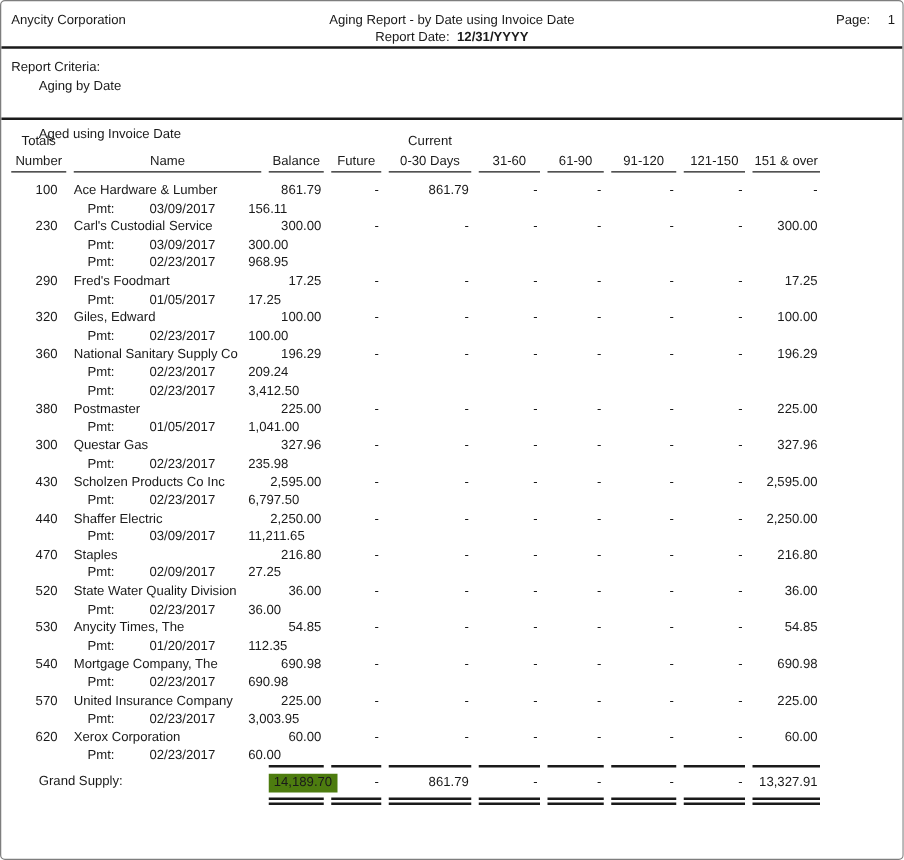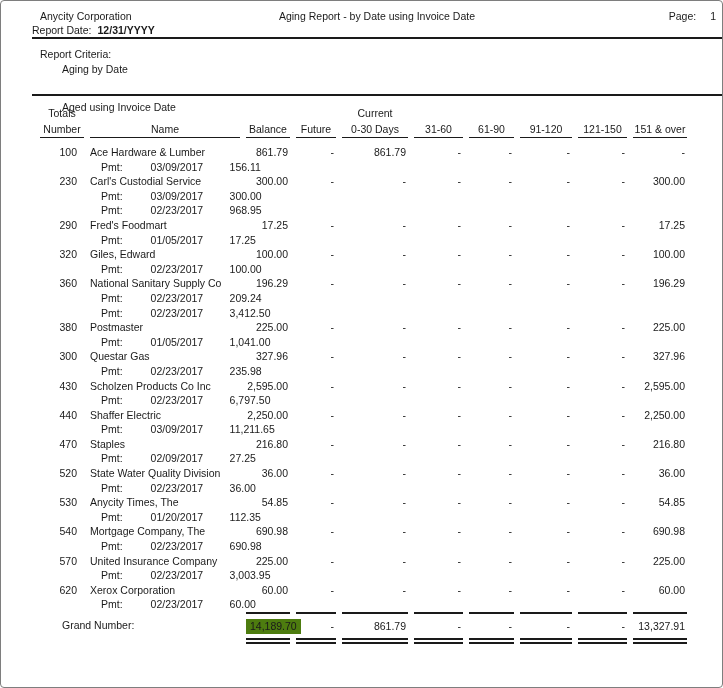--- a/index.html
+++ b/index.html
@@ -7,30 +7,29 @@
     position:relative;
     width:723px;height:688px;
     box-sizing:border-box;
     background:#fff;
     border:1px solid #7e7e7e;
     border-radius:4px;
     overflow:hidden;
     font-family:"Liberation Sans", sans-serif;
     font-size:10.5px;
     color:#1a1a1a;
-    padding-left:31px;
   }
   
   .page-header{position:relative;height:103px;}
   .abs{position:absolute;white-space:nowrap;}
   .company{left:8px;top:9px;}
   .title{left:0;right:0;top:9px;text-align:center;}
   .page-no{right:6px;top:9px;}
   .page-no .num{display:inline-block;margin-left:14px;}
-  .report-date{left:0;right:0;top:23px;}
+  .report-date{left:0;right:0;top:23px;text-align:center;}
   .report-date .val{font-weight:bold;margin-left:6px;}
   .rule{position:absolute;left:0;right:0;height:2px;background:#1a1a1a;}
   .rule1{top:36px;}
   .rule2{top:93px;}
   .criteria-heading{left:8px;top:47px;}
   .criteria-item1{left:30px;top:62px;}
   .criteria-item2{left:30px;top:76px;margin-top:24px;}
   
   table.report{
     border-collapse:separate;
@@ -605,21 +604,21 @@
           <td class="amt"></td>
           <td class="amt"></td>
           <td class="amt"></td>
           <td class="amt"></td>
           <td class="amt"></td>
           <td class="amt"></td>
         </tr>
       </tbody>
     <tbody>
       <tr class="gt">
-        <td class="gt-label" colspan="2">Grand Number:</td>
+        <td class="gt-label" colspan="2">Grand Supply:</td>
         <td class="gt-amt"><span class="hl" style="background: #4d7c0f;">14,189.70</span></td>
         <td class="gt-amt">-</td>
         <td class="gt-amt">861.79</td>
         <td class="gt-amt">-</td>
         <td class="gt-amt">-</td>
         <td class="gt-amt">-</td>
         <td class="gt-amt">-</td>
         <td class="gt-amt">13,327.91</td>
       </tr>
       <tr class="gt-rule">

